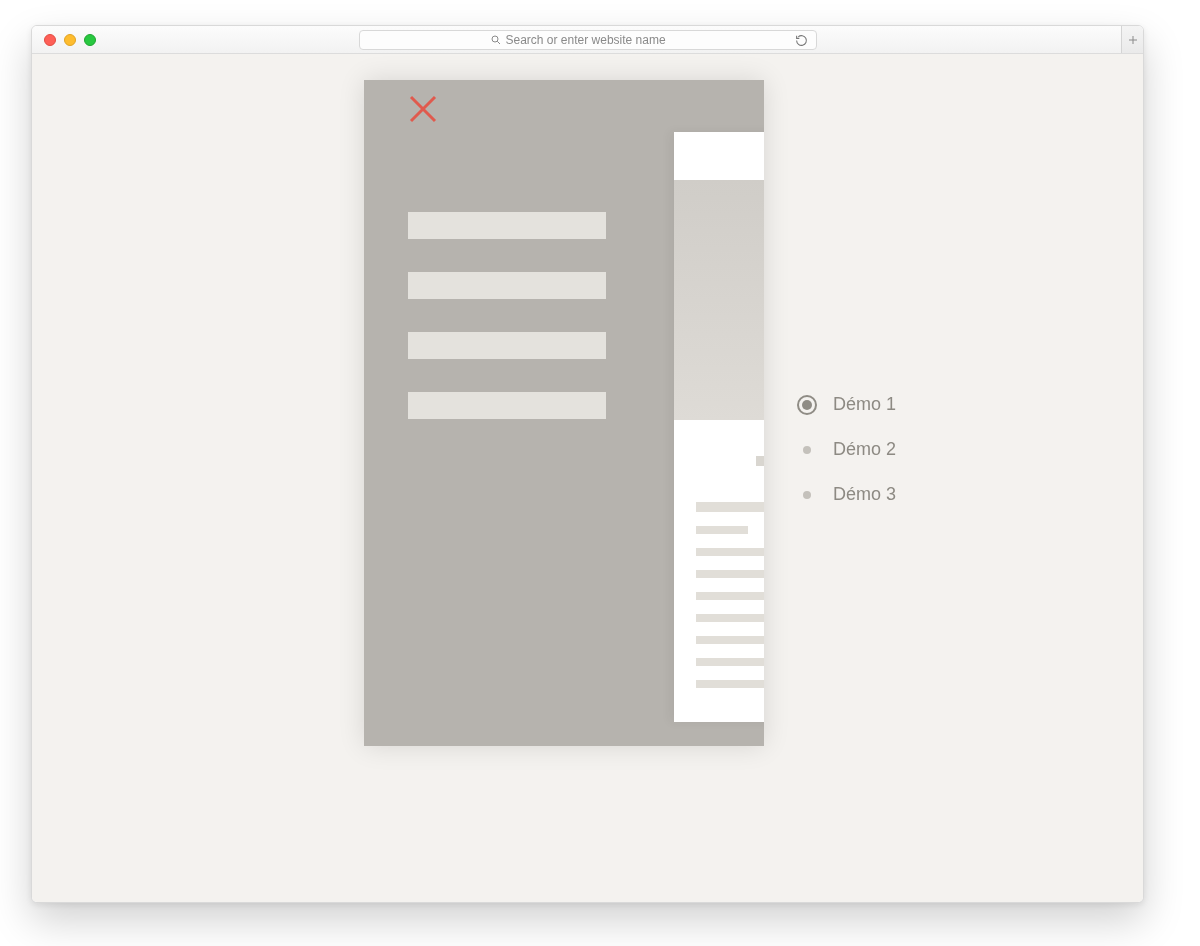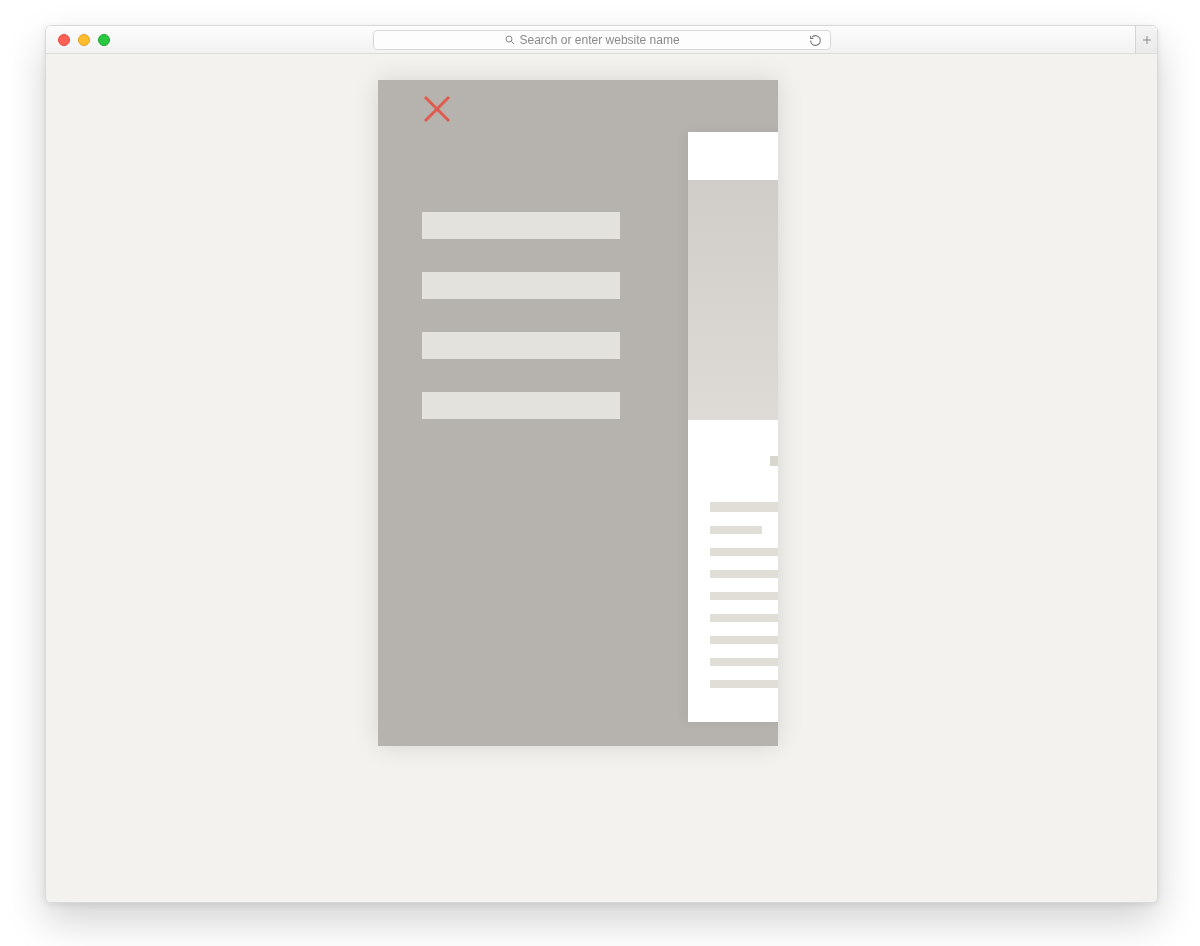--- a/index.html
+++ b/index.html
@@ -1,21 +1,21 @@
 <!DOCTYPE html>
 <html><head>
 <meta charset="utf-8">
 <style>
   * { box-sizing: border-box; margin: 0; padding: 0; }
   html, body { width: 1200px; height: 946px; background: #fff; font-family: "Helvetica Neue", Arial, sans-serif; }
 
   
   .browser {
     position: absolute;
-    left: 45px; top: 25px;
+    left: 31px; top: 25px;
     width: 1113px; height: 878px;
     background: #ffffff;
     border: 1px solid #d9d9d9;
     border-radius: 6px;
     box-shadow: 0 18px 40px rgba(0,0,0,0.18), 0 2px 6px rgba(0,0,0,0.08);
     overflow: hidden;
   }
   .titlebar {
     height: 28px;
     background: linear-gradient(#fcfcfc, #f2f2f2);
@@ -212,15 +212,35 @@
           <div class="line"></div>
           <div class="line"></div>
           <div class="line"></div>
           <div class="line"></div>
           <div class="line"></div>
           <div class="line"></div>
         </div>
       </div>
     </div>
 
+    <div class="selector">
+      <div class="sel-row">
+        <span class="sel-bullet active">
+            <span class="inner"></span>
+          </span>
+        <span class="sel-label">Démo 1</span>
+      </div>
+      <div class="sel-row">
+        <span class="sel-bullet inactive">
+            <span class="inner"></span>
+          </span>
+        <span class="sel-label">Démo 2</span>
+      </div>
+      <div class="sel-row">
+        <span class="sel-bullet inactive">
+            <span class="inner"></span>
+          </span>
+        <span class="sel-label">Démo 3</span>
+      </div>
+    </div>
 
   </div>
 </div>
 
 </body></html>

